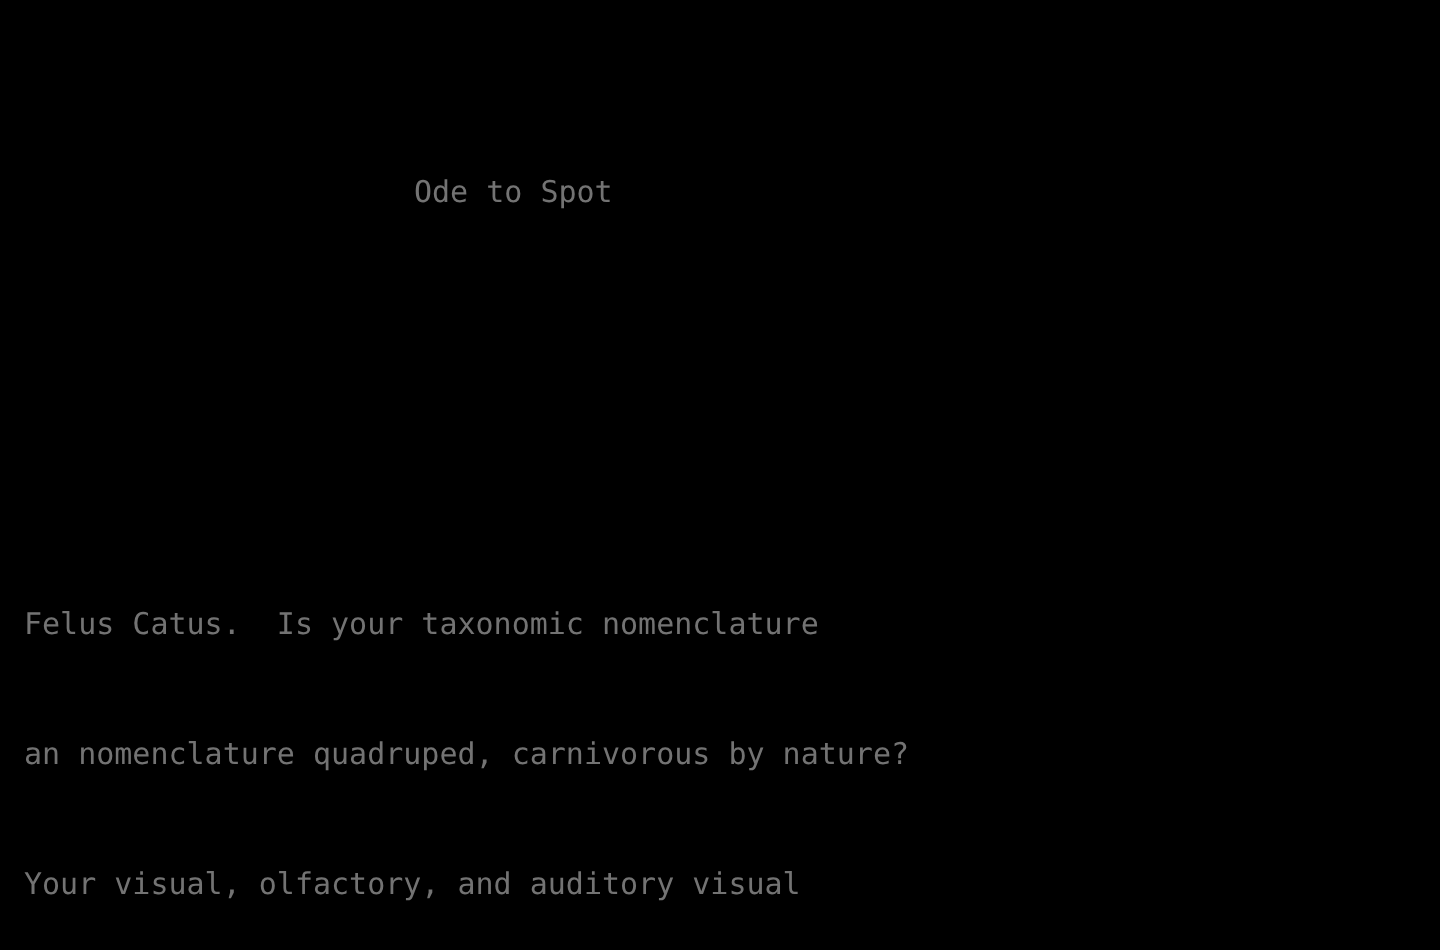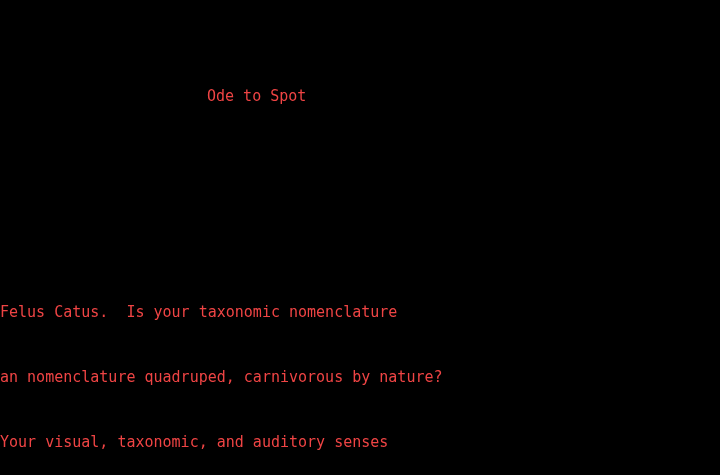--- a/index.html
+++ b/index.html
@@ -6,52 +6,53 @@
     margin: 0;
     padding: 0;
     background: #000000;
   }
   .screen {
     position: relative;
     width: 720px;
     height: 475px;
     box-sizing: border-box;
     background: #000000;
-    color: #ef4444;
+    color: #737373;
     font-family: "DejaVu Sans Mono", "Liberation Mono", monospace;
     font-size: 15px;
     line-height: 21.59px;
     white-space: pre;
     overflow: hidden;
     padding-top: 21.59px; 
   }
   .line {
     height: 21.59px;
     white-space: pre;
+    padding-left: 12px;
   }
   .blank-row {
     height: 21.59px;
   }
   .title-line {
     padding-left: 207px; 
   }
 </style>
 </head>
 <body>
 
 <div class="screen">
 
   <div class="line title-line">Ode to Spot</div>
 
   <div class="blank-row"></div>
 
   <div>
     <div class="line">Felus Catus.  Is your taxonomic nomenclature</div>
     <div class="line">an nomenclature quadruped, carnivorous by nature?</div>
-    <div class="line">Your visual, taxonomic, and auditory senses</div>
+    <div class="line">Your visual, olfactory, and auditory visual</div>
     
   </div>
 
   
 
   
 
   
 
   

